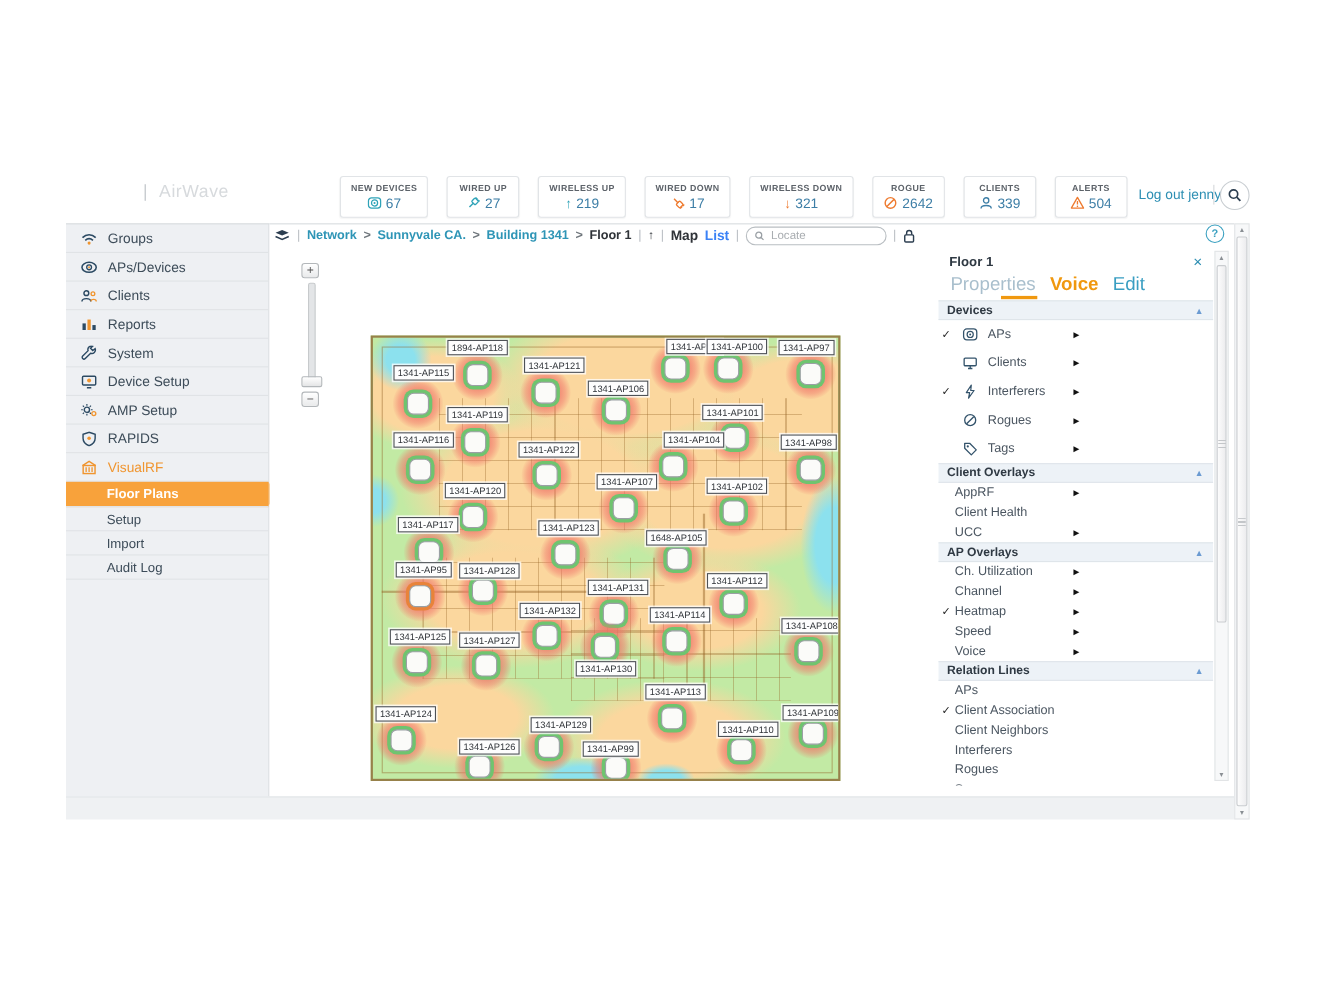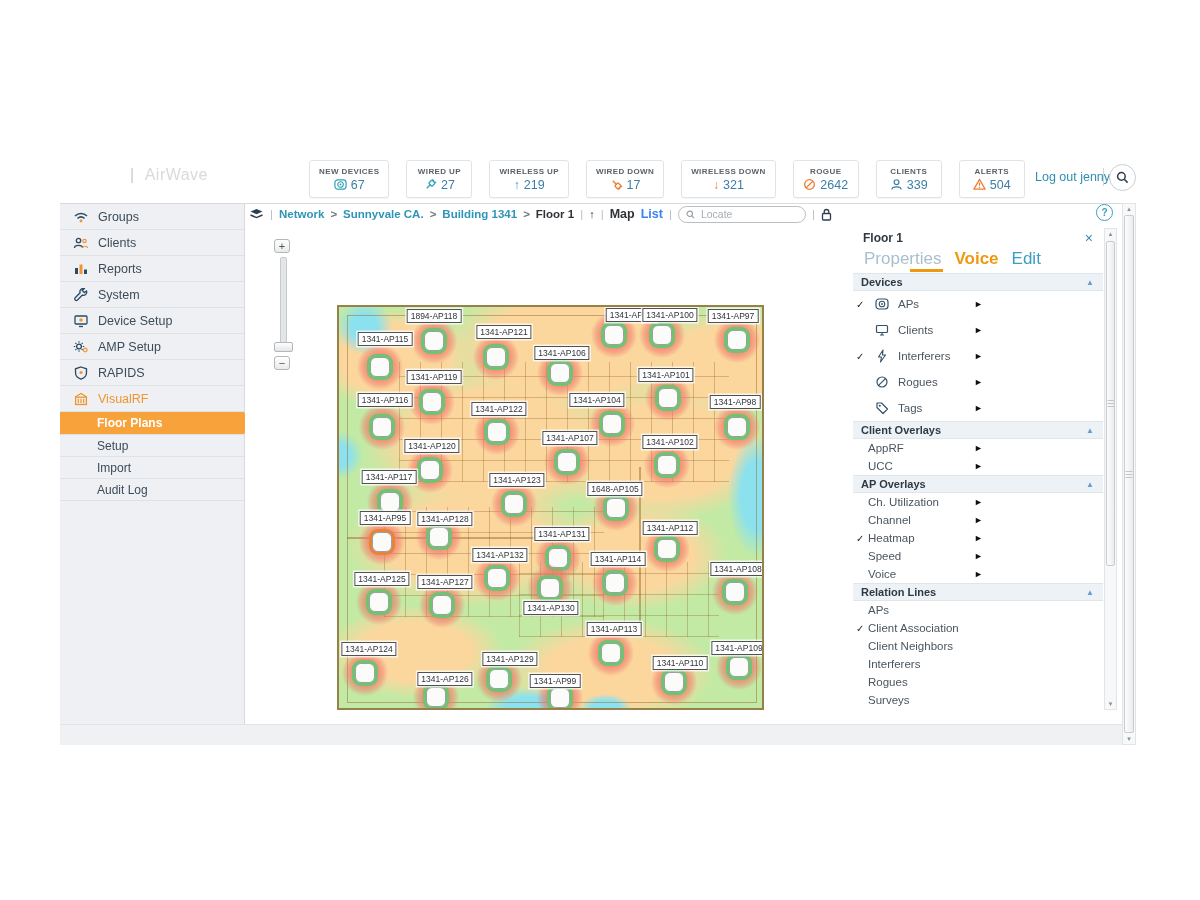--- a/index.html
+++ b/index.html
@@ -244,20 +244,28 @@
     <div class="side-item">
       <svg class="sicon" viewBox="0 0 16 14">
           <path d="M2 6 C5.5 2.5 10.5 2.5 14 6" fill="none" stroke="#2c4a63" stroke-width="1.5"></path>
           <path d="M4.5 8.5 C6.7 6.5 9.3 6.5 11.5 8.5" fill="none" stroke="#2c4a63" stroke-width="1.5"></path>
           <circle cx="8" cy="11" r="1.4" fill="#f0952f"></circle>
         </svg>
       <span class="slabel">Groups</span>
     </div>
     <div class="side-item">
       <svg class="sicon" viewBox="0 0 16 14">
+          <ellipse cx="8" cy="7" rx="6.5" ry="4.5" fill="none" stroke="#2c4a63" stroke-width="1.4"></ellipse>
+          <circle cx="8" cy="7" r="2.2" fill="none" stroke="#2c4a63" stroke-width="1.2"></circle>
+          <circle cx="8" cy="7" r=".9" fill="#f0952f"></circle>
+        </svg>
+      <span class="slabel">APs/Devices</span>
+    </div>
+    <div class="side-item">
+      <svg class="sicon" viewBox="0 0 16 14">
           <circle cx="5.5" cy="4.5" r="2.2" fill="none" stroke="#2c4a63" stroke-width="1.3"></circle>
           <path d="M1.5 12 C1.5 8.6 9.5 8.6 9.5 12" fill="none" stroke="#2c4a63" stroke-width="1.3"></path>
           <circle cx="11.5" cy="5" r="1.7" fill="none" stroke="#f0952f" stroke-width="1.2"></circle>
           <path d="M9.5 12 C10 9.5 14.5 9.8 14.5 12" fill="none" stroke="#f0952f" stroke-width="1.2"></path>
         </svg>
       <span class="slabel">Clients</span>
     </div>
     <div class="side-item">
       <svg class="sicon" viewBox="0 0 16 14">
           <rect x="2" y="6" width="3" height="6" fill="#2c4a63"></rect>
@@ -462,21 +470,21 @@
             <div class="dot"></div>
           </div>
           <div class="aplabel" style="left: 396px; top: 95px;">1341-AP98</div>
         </div>
 
         <div>
           <div class="ap" style="left: 273px; top: 117px;">
             <div class="glow"></div>
             <div class="dot"></div>
           </div>
-          <div class="aplabel" style="left: 258px; top: 93px;">1341-AP104</div>
+          <div class="aplabel" style="left: 292px; top: 93px;">1341-AP104</div>
         </div>
 
         <div>
           <div class="ap" style="left: 228px; top: 155px;">
             <div class="glow"></div>
             <div class="dot"></div>
           </div>
           <div class="aplabel" style="left: 231px; top: 131px;">1341-AP107</div>
         </div>
 
@@ -725,20 +733,25 @@
       <span class="psec-col">▲</span>
     </div>
     <div>
 
         <div class="prow ovl">
 
           <span class="olabel">AppRF</span>
           <span class="arr">►</span>
         </div>
 
+        <div class="prow ovl">
+
+          <span class="olabel">Client Health</span>
+
+        </div>
 
         <div class="prow ovl">
 
           <span class="olabel">UCC</span>
           <span class="arr">►</span>
         </div>
       </div>
 
     <div class="psec">
       <span class="psec-title">AP Overlays</span>

